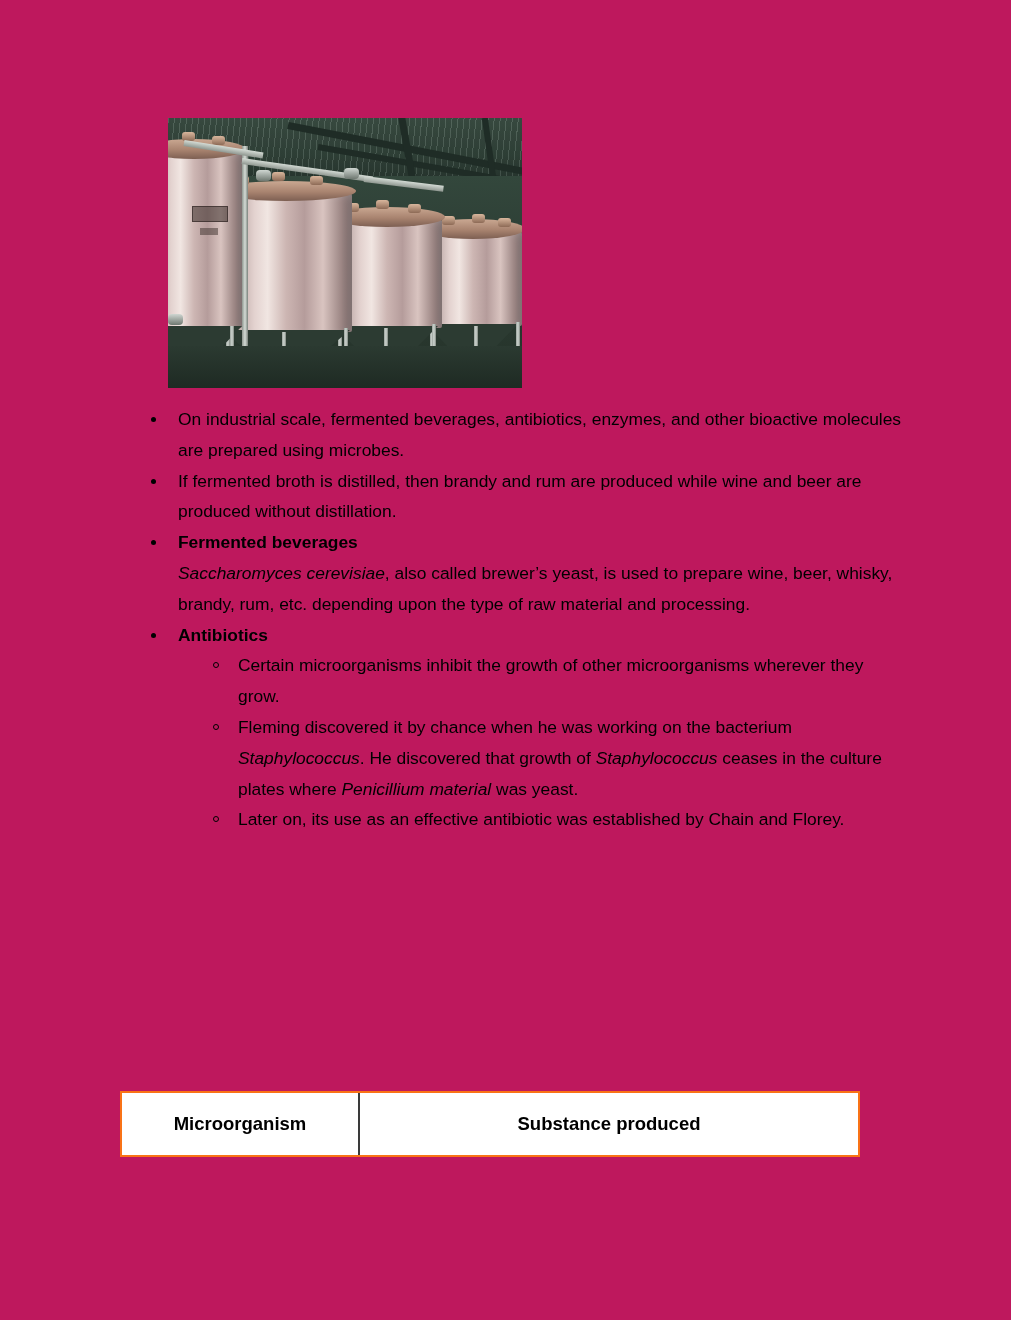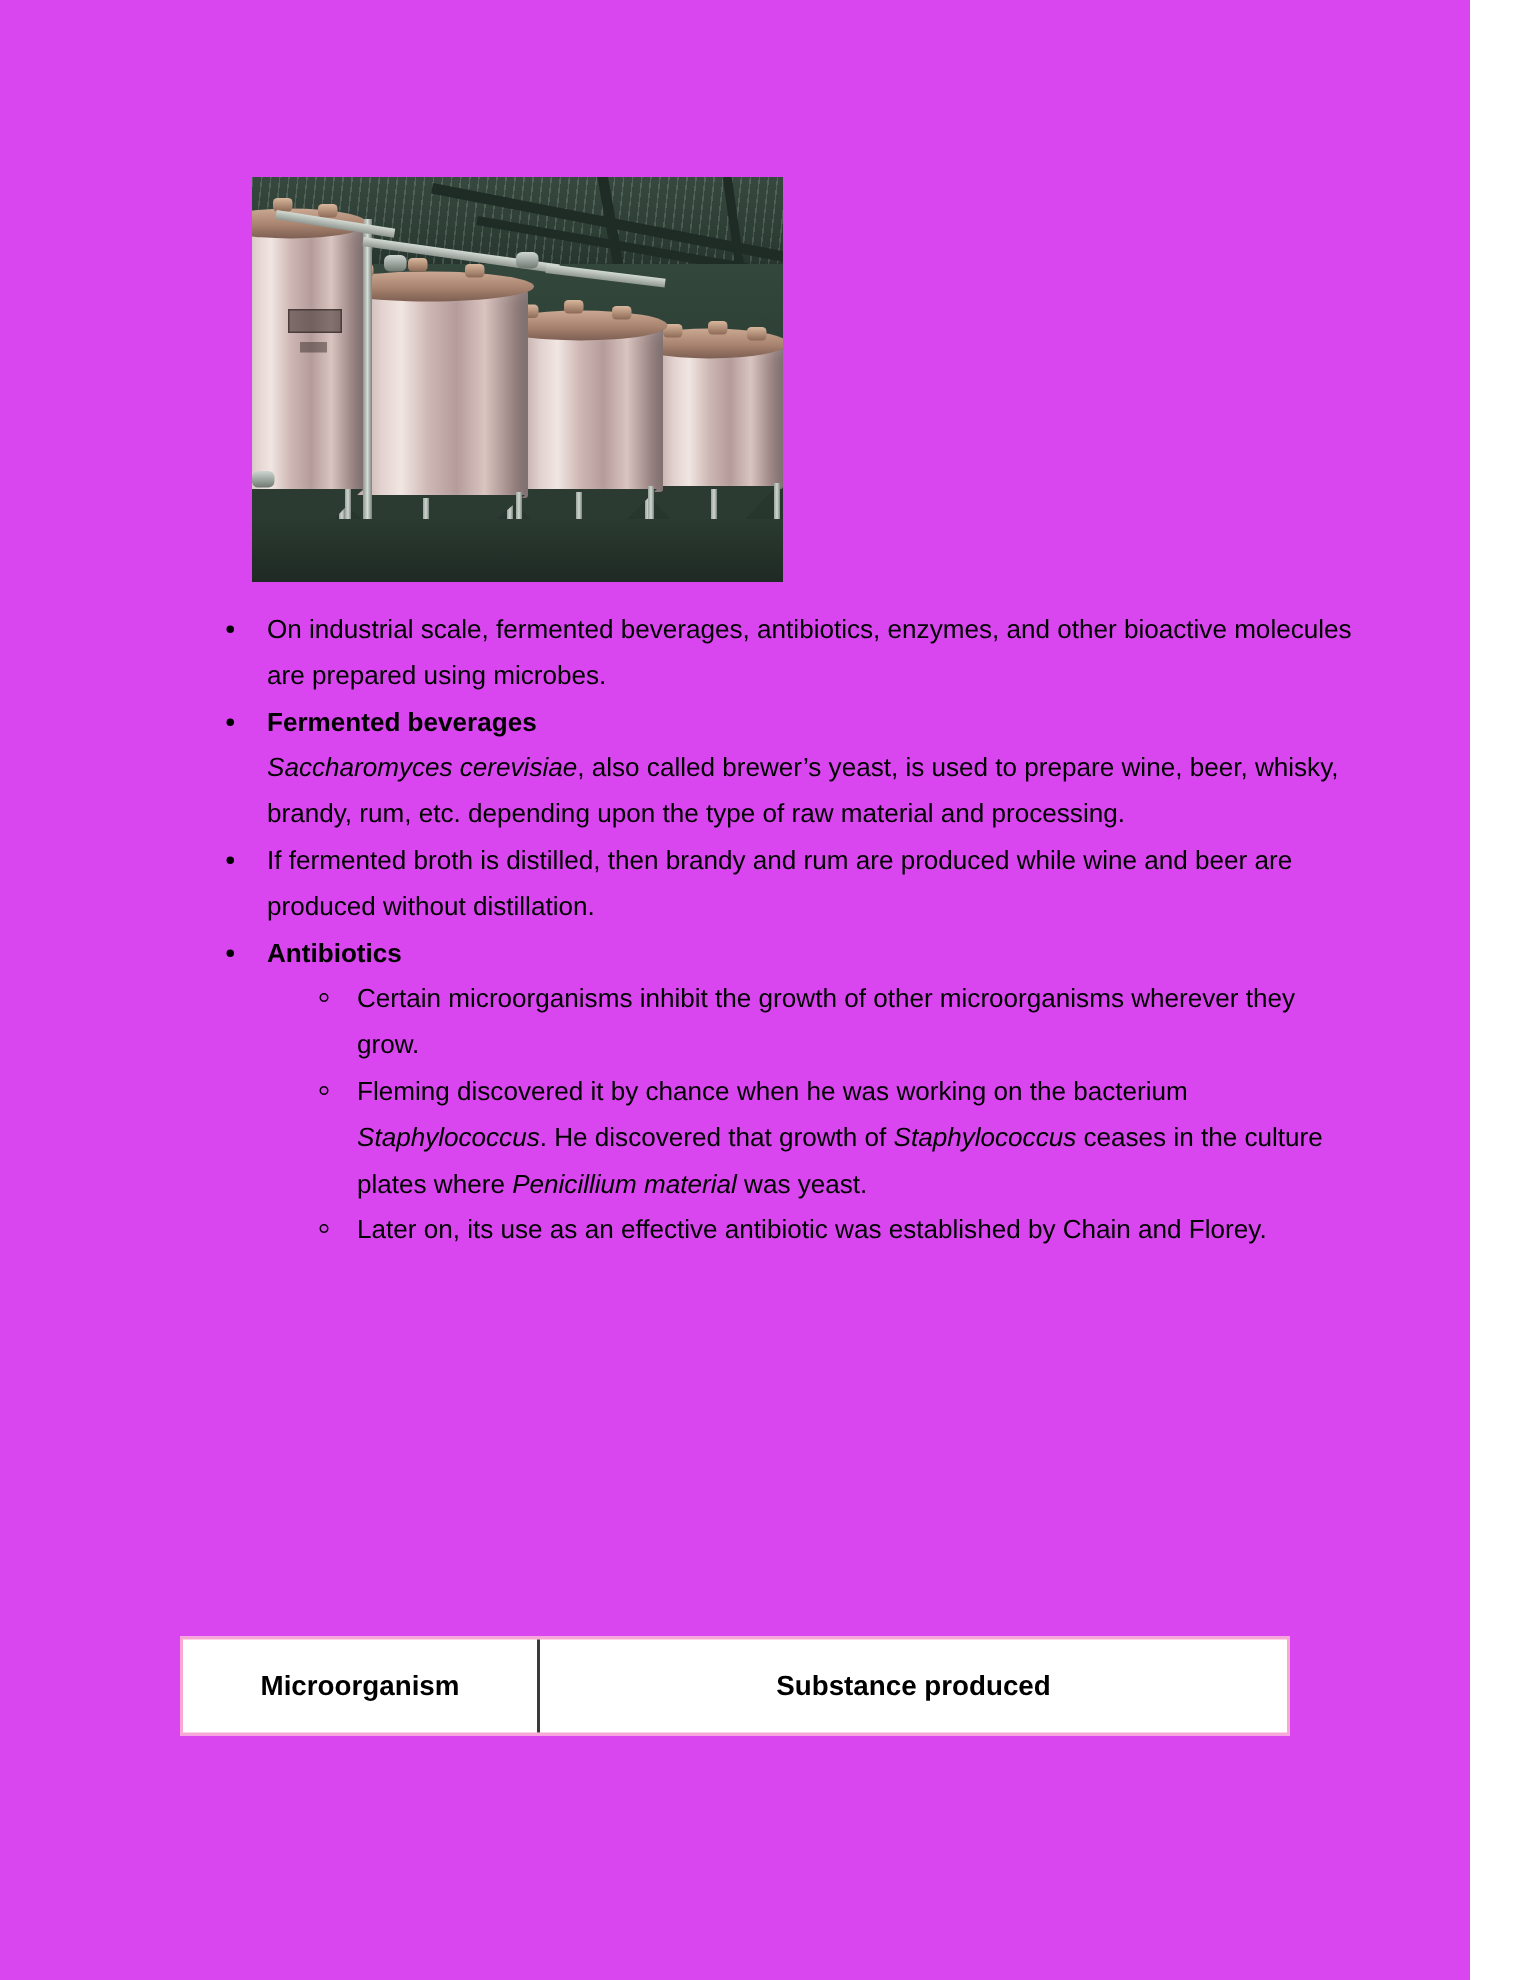--- a/index.html
+++ b/index.html
@@ -14,21 +14,22 @@
     color: #000000;
     position: relative;
     overflow: hidden;
   }
 
   .page {
     position: absolute;
     left: 0; top: 0;
     width: 980px;
     height: 1320px;
-    background: #d946ef;
+    background: #be185d;
+    padding-left: 31px;
   }
 
   
   .photo-wrap {
     position: absolute;
     left: 168px;
     top: 118px;
     width: 354px;
     height: 270px;
     overflow: hidden;
@@ -217,21 +218,21 @@
     padding-left: 0;
   }
 
   
   .tbl {
     position: absolute;
     left: 120px;
     top: 1091px;
     width: 740px;
     height: 66px;
-    border: 2px solid #f9a8d4;
+    border: 2px solid #f97316;
     box-sizing: border-box;
     display: flex;
     background: #ffffff;
   }
   .tbl .cell {
     display: flex;
     align-items: center;
     justify-content: center;
     font-weight: bold;
     font-size: 18.5px;
@@ -319,26 +320,26 @@
   </div>
 
   <div class="content">
     <ul class="lvl1">
 
       <li>
         <span>On industrial scale, fermented beverages, antibiotics, enzymes, and other bioactive molecules are prepared using microbes.</span>
       </li>
 
       <li>
+        <span>If fermented broth is distilled, then brandy and rum are produced while wine and beer are produced without distillation.</span>
+      </li>
+
+      <li>
         <span class="bold">Fermented beverages</span><br>
         <span class="ital">Saccharomyces cerevisiae</span><span>, also called brewer’s yeast, is used to prepare wine, beer, whisky, brandy, rum, etc. depending upon the type of raw material and processing.</span>
-      </li>
-
-      <li>
-        <span>If fermented broth is distilled, then brandy and rum are produced while wine and beer are produced without distillation.</span>
       </li>
 
       <li>
         <span class="bold">Antibiotics</span>
         <div class="sub-wrap">
           <ul class="lvl2">
             <li>
               <span>Certain microorganisms inhibit the growth of other microorganisms wherever they grow.</span>
             </li>
             <li>

